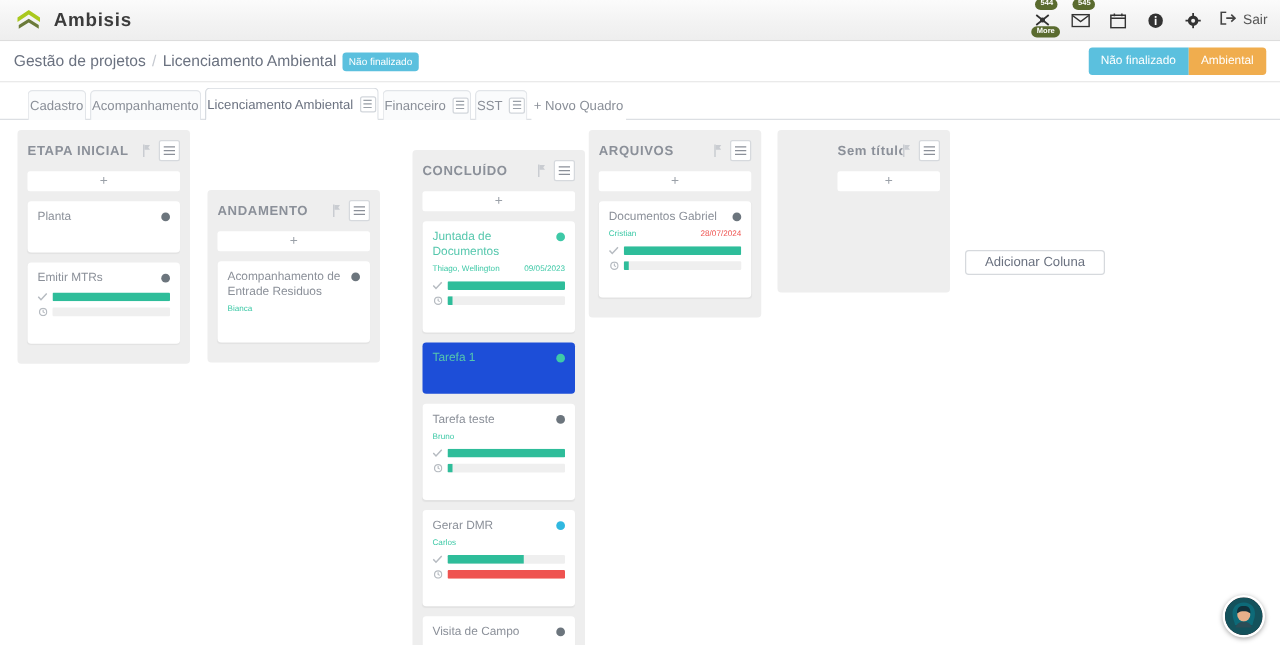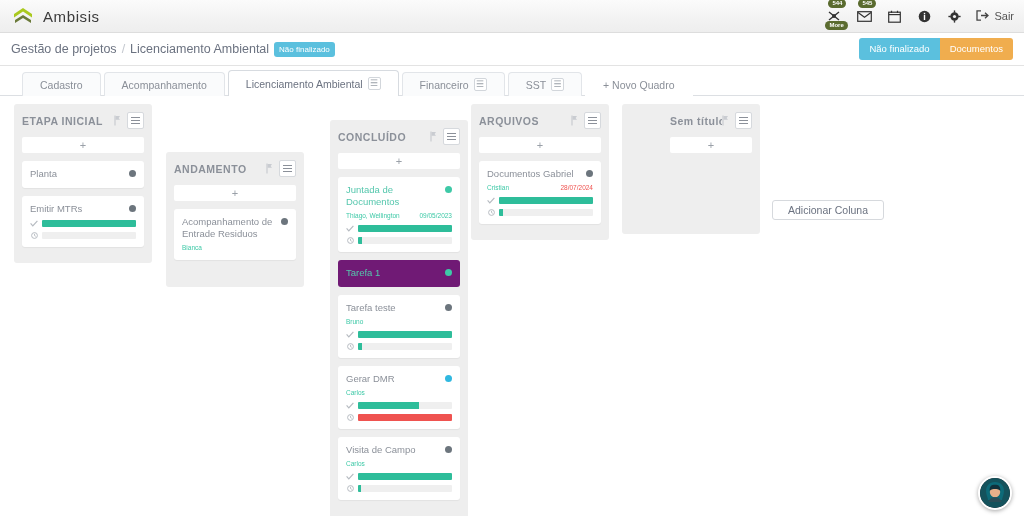--- a/index.html
+++ b/index.html
@@ -20,21 +20,21 @@
     display: flex; align-items: center;
   }
   #brand { display: flex; align-items: center; margin-left: 12px; }
   #brand-logo { width: 22px; height: 22px; position: relative; }
   #brand-logo svg { display: block; }
   #brand-name {
     margin-left: 9px;
     font-size: 15px;
     letter-spacing: 0.6px;
     color: #3b3b3b;
-    font-weight: normal;
+    font-weight: bold;
   }
   #topbar-right {
     margin-left: auto; margin-right: 10px;
     display: flex; align-items: center; gap: 14px;
     height: 49px;
   }
   .tb-icon {
     position: relative;
     width: 16px; height: 20px;
     display: flex; align-items: center; justify-content: center;
@@ -114,21 +114,21 @@
     padding-left: 22px;
   }
   #tabrow:after {
     content: ""; position: absolute; left: 0; bottom: 0;
     width: 1024px; height: 1px; background: #dcdfe3;
   }
   .tab {
     position: relative;
     height: 24px;
     display: flex; align-items: center; gap: 5px;
-    padding: 0 17px;
+    padding: 0 1px;
     font-size: 10.5px;
     color: #8a8f98;
     background: #fafbfc;
     border: 1px solid #e2e5e9;
     border-bottom: none;
     border-radius: 4px 4px 0 0;
     margin-right: 3px;
     cursor: pointer;
     z-index: 1;
   }
@@ -207,26 +207,26 @@
     border-radius: 2px;
     display: flex; align-items: center; justify-content: center;
     color: #9aa0a8;
     font-size: 11px;
     cursor: pointer;
     margin-bottom: 8px;
   }
   .card {
     background: #ffffff;
     border-radius: 3px;
-    padding: 7px 8px 8px 8px;
+    padding: 7px 8px 22px 8px;
     margin-bottom: 8px;
     box-shadow: 0 1px 1px rgba(0,0,0,0.05);
   }
   .card.ghost {
-    background: #701a75;
+    background: #1d4ed8;
     box-shadow: none;
   }
   .card-top {
     display: flex; align-items: flex-start;
   }
   .card-title {
     flex: 1;
     font-size: 9.5px;
     color: #8b9099;
     line-height: 12px;
@@ -381,21 +381,21 @@
 
 <div id="crumbrow">
   <div id="crumb">
     <span>Gestão de projetos</span>
     <span class="sep">/</span>
     <span class="cur">Licenciamento Ambiental</span>
     <span class="pill blue">Não finalizado</span>
   </div>
   <div id="crumb-actions">
     <button class="act-btn blue">Não finalizado</button>
-    <button class="act-btn orange">Documentos</button>
+    <button class="act-btn orange">Ambiental</button>
   </div>
 </div>
 
 <div id="tabrow">
     <div class="tab">
       <span>Cadastro</span>
     </div>
     <div class="tab">
       <span>Acompanhamento</span>
     </div>

